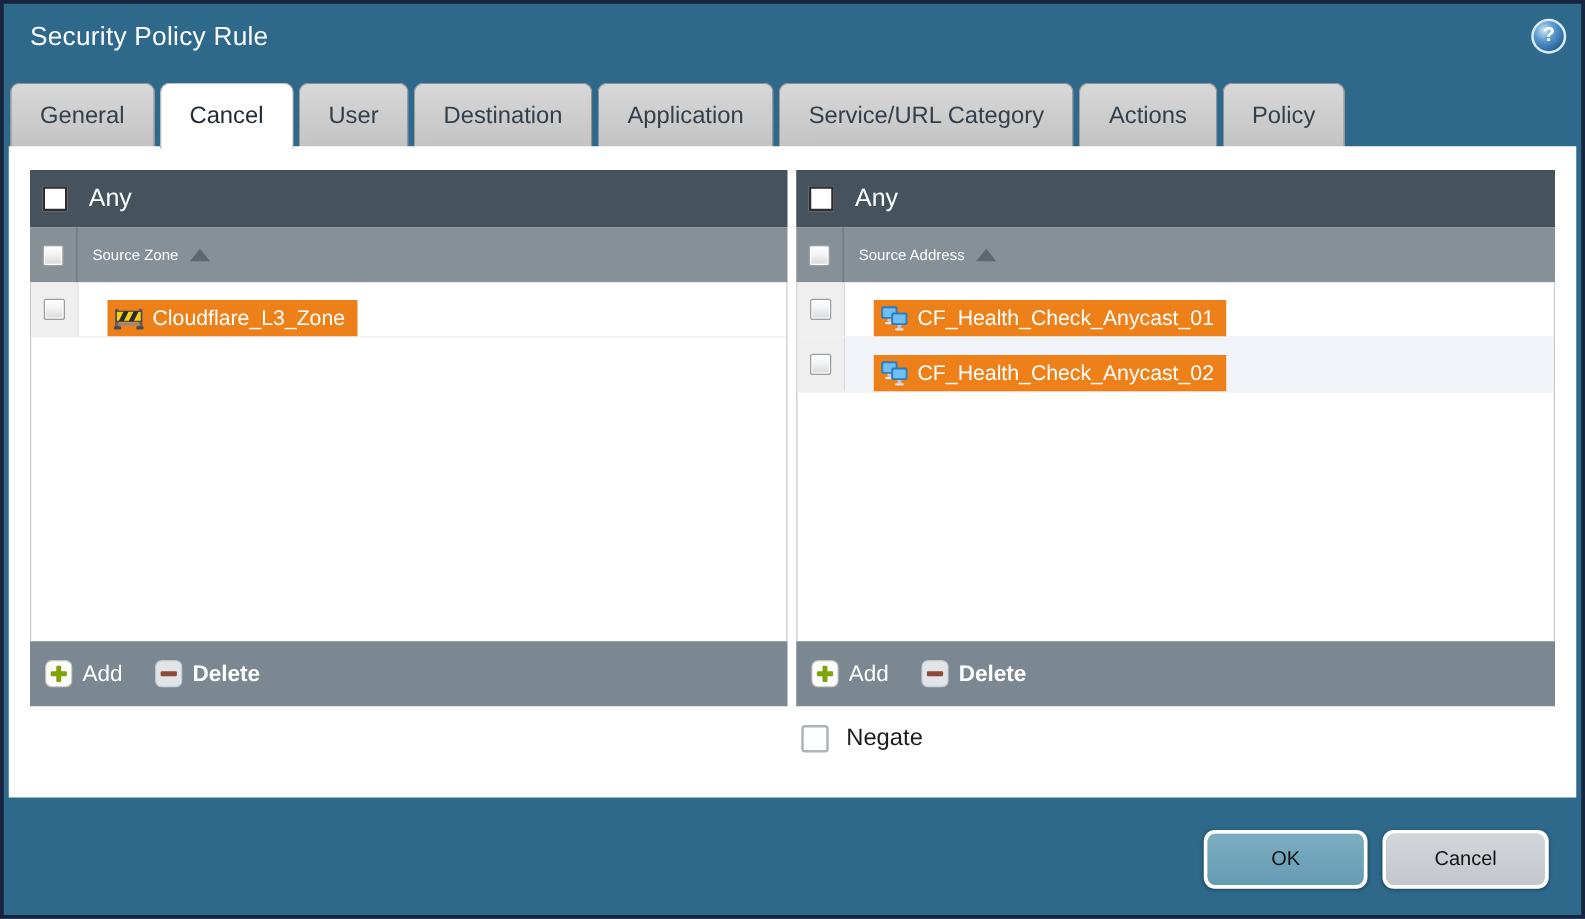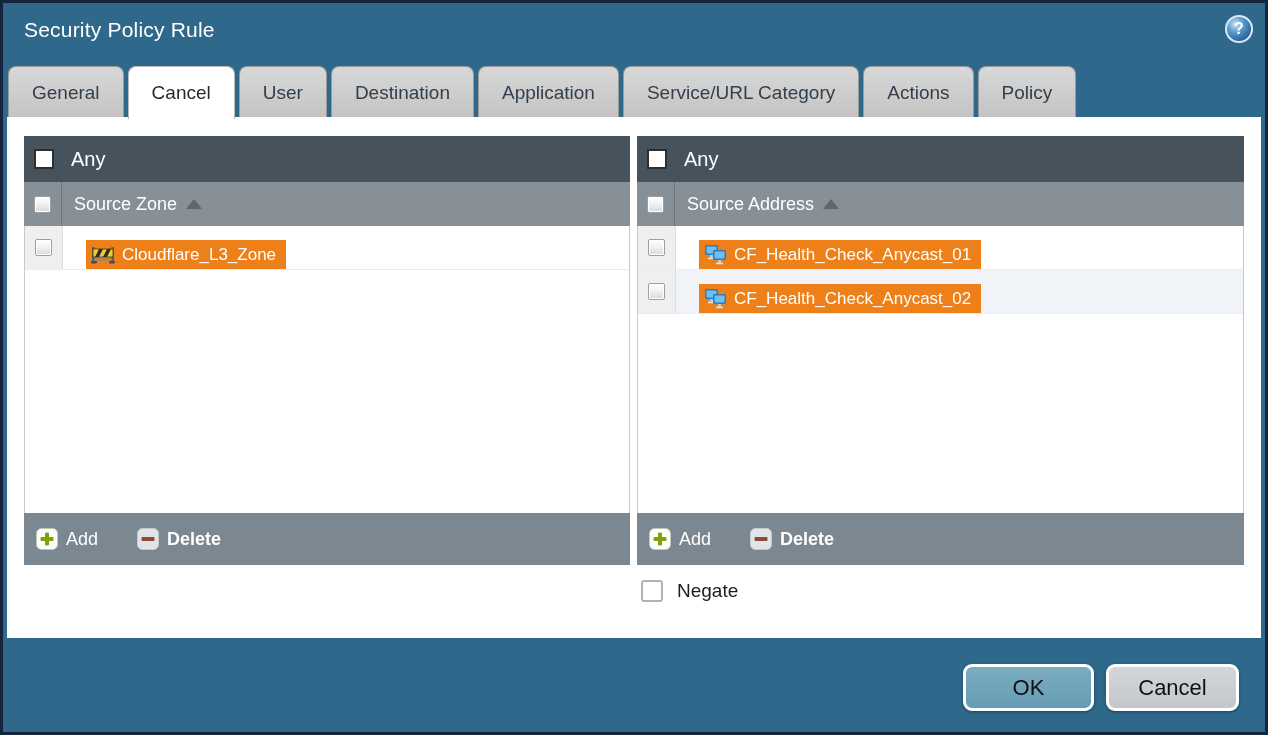--- a/index.html
+++ b/index.html
@@ -53,51 +53,51 @@
   .any-label { color:#fff; font-size:20px; margin-left:17px; }
 
   .col-header { height:44px; background:#878f97; display:flex; align-items:center; flex:0 0 auto; }
   .cb-cell { width:38px; align-self:stretch; display:flex; align-items:center; justify-content:center;
              border-right:1px solid #6d767e; flex:0 0 auto; }
   .cb-3d {
     width:17px; height:17px; border:1px solid #98a0a6; border-radius:2px;
     background: linear-gradient(180deg,#ffffff 0%,#f2f2f2 45%,#d8d8d8 100%);
     box-shadow: inset 0 0 0 1px #ffffff; cursor:pointer;
   }
-  .col-title { color:#fff; font-size:18px; margin-left:12px; }
+  .col-title { color:#fff; font-size:12px; margin-left:12px; }
   .sort-asc { width:0; height:0; margin-left:9px; display:inline-block;
     border-left:8px solid transparent; border-right:8px solid transparent; border-bottom:10px solid #5d676f; }
 
   .rows { flex:1 1 auto; background:#fff; border-left:1px solid #c9c9c9; border-right:1px solid #c9c9c9; overflow:hidden; }
   .row { height:44px; display:flex; align-items:stretch; border-bottom:1px solid #ececec; }
   .row.alt .row-main { background:#f0f4f8; }
   .row .cb-cell { background:#efefef; border-right:1px solid #dcdcdc; }
   .row-main { flex:1; display:flex; align-items:flex-end; padding-left:23px; background:#fff; }
   .tag {
     display:inline-flex; align-items:center; gap:7px;
     background:#ee8019; color:#fff; font-size:17px;
     padding:4px 10px 4px 5px; cursor:pointer;
   }
   .tag svg { display:block; }
 
-  .panel-footer { height:52px; background:#7b8891; display:flex; align-items:center; padding-left:12px; gap:39px; flex:0 0 auto; }
+  .panel-footer { height:52px; background:#7b8891; display:flex; align-items:center; padding-left:12px; gap:26px; flex:0 0 auto; }
   .ftr-btn { display:inline-flex; align-items:center; gap:8px; cursor:pointer; }
   .ftr-btn .lbl { font-size:18px; }
   .ftr-btn.add .lbl { color:#fff; }
   .ftr-btn.delete .lbl { color:#ffffff;font-weight:bold; }
 
   
   .negate { position:absolute; left:634px; top:463px; display:flex; align-items:center; }
   .cb-negate { width:22px; height:22px; background:#fff; border:2px solid #aeb4b8; border-radius:3px; cursor:pointer; }
   .negate-label { font-size:19px; color:#1c1c1c; margin-left:14px; }
 
   
   .btn {
     position:absolute; top:661px; height:47px; border-radius:9px; border:3px solid #fff;
-    font-size:22px; color:#111; text-align:center; line-height:41px; cursor:pointer;
+    font-size:16px; color:#111; text-align:center; line-height:41px; cursor:pointer;
     box-shadow: 0 1px 3px rgba(0,0,0,.35);
   }
   .btn.ok { left:960px; width:131px; background:linear-gradient(180deg,#7cadc1,#659cb3); }
   .btn.cancel { left:1103px; width:133px; background:linear-gradient(180deg,#d3d6da,#c3c7cc); }
 </style>
 </head>
 <body>
 
 <svg width="0" height="0" style="position:absolute">
   <defs>

